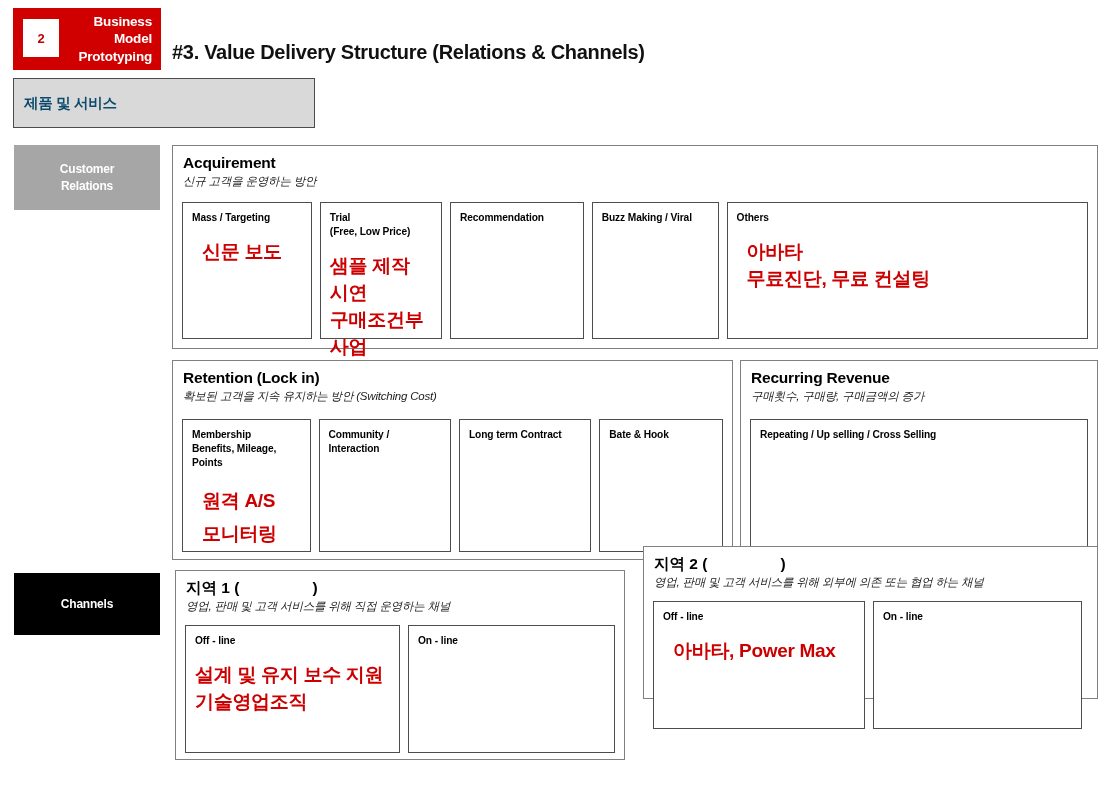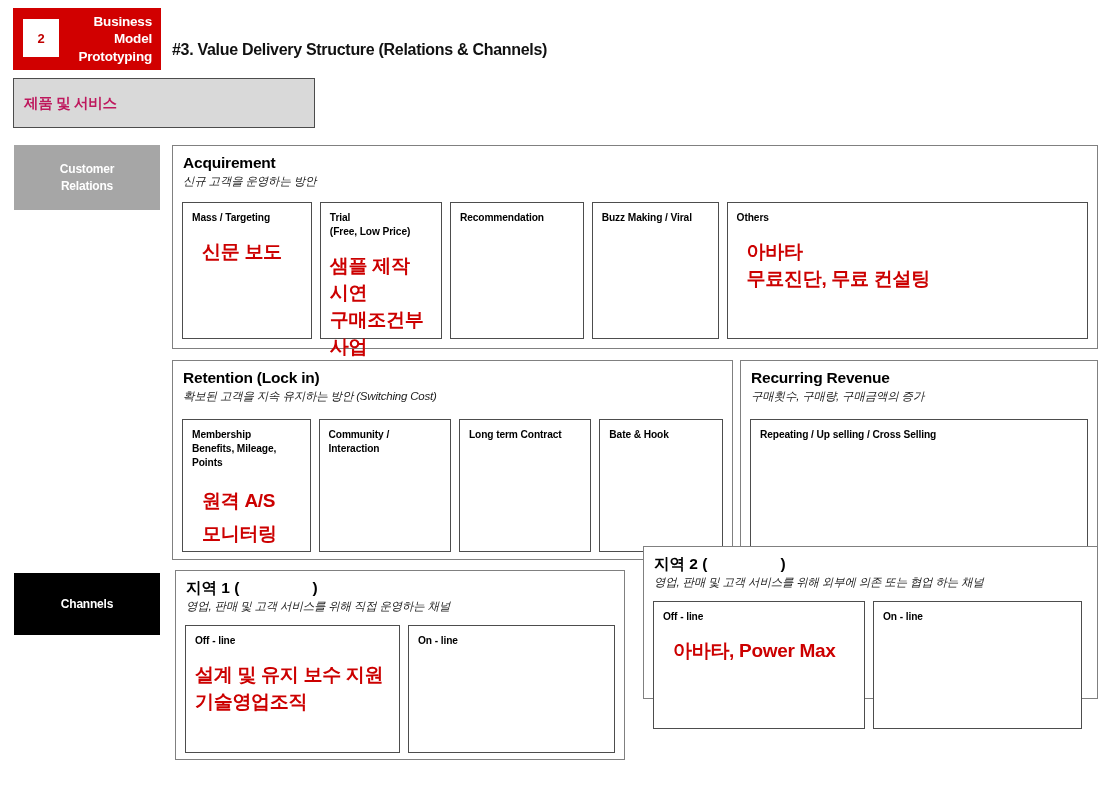--- a/index.html
+++ b/index.html
@@ -24,32 +24,32 @@
     font-size: 13px; font-weight: bold;
     display: flex; align-items: center; justify-content: center;
   }
   .brand-lines {
     text-align: right; padding-right: 9px;
     font-size: 13.5px; font-weight: bold; line-height: 1.29;
     letter-spacing: -0.2px;
   }
   .deck-title {
     position: absolute; left: 172px; top: 41px;
-    font-size: 16px; font-weight: bold; color: #111;
+    font-size: 20px; font-weight: bold; color: #111;
     letter-spacing: -0.3px; white-space: nowrap;
   }
 
   
   .product-bar {
     position: absolute; left: 13px; top: 78px; width: 302px; height: 50px;
     background: #d9d9d9; border: 1.5px solid #4c4c4c;
     display: flex; align-items: center;
   }
   .product-bar .label {
-    padding-left: 10px; font-size: 14.5px; font-weight: bold; color: #be185d;
+    padding-left: 10px; font-size: 14.5px; font-weight: bold; color: #0c4a6e;
     letter-spacing: -0.3px;
   }
 
   
   .rail-box {
     position: absolute; left: 14px; width: 146px;
     background: #a6a6a6; color: #ffffff;
     display: flex; align-items: center; justify-content: center; text-align: center;
     font-size: 12px; font-weight: bold; line-height: 1.35; letter-spacing: -0.2px;
   }

